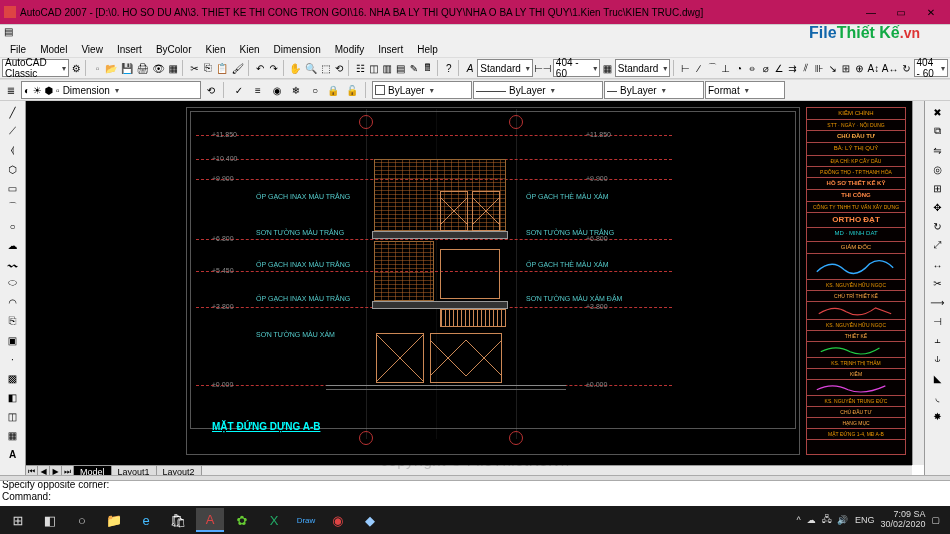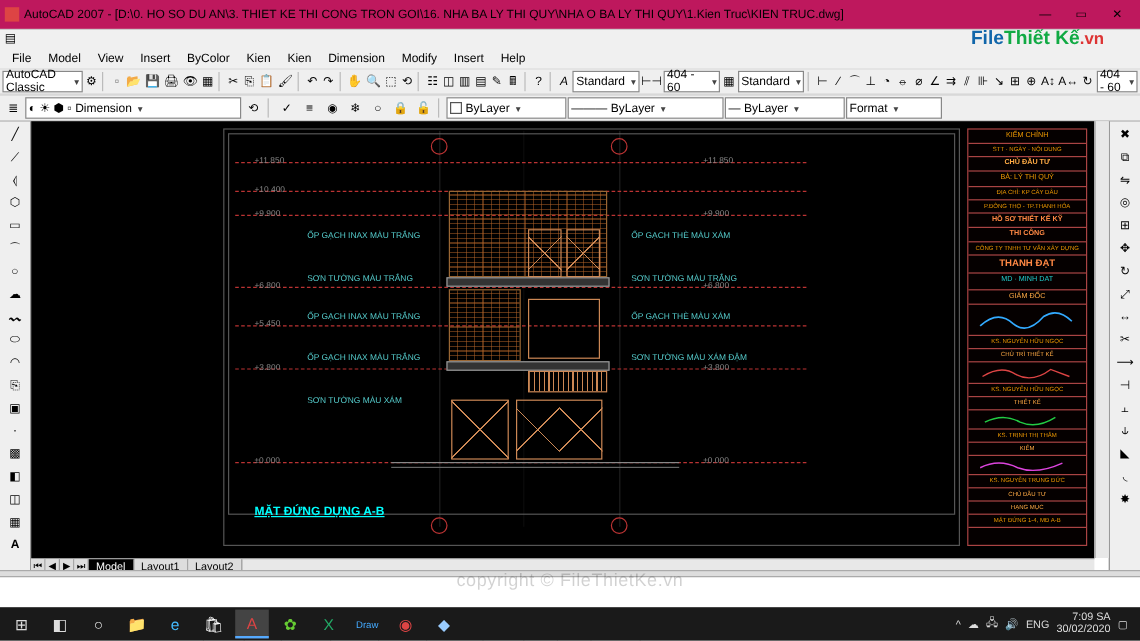--- a/index.html
+++ b/index.html
@@ -71,21 +71,21 @@
 .cmdarea .line { color:#000; height:12px;}
 .cmdarea .resize { position:absolute; left:0; right:0; top:-3px; height:6px; cursor:ns-resize; background:#ddd; border-top:1px solid #aaa; border-bottom:1px solid #aaa;}
 
 
 .statusbar { height:18px; background:#eee; border-top:1px solid #999; display:flex; align-items:center; font-size:9px;}
 .statusbar .cell { padding:0 4px; border-right:1px solid #bbb; height:100%; display:flex; align-items:center; cursor:pointer;}
 .statusbar .toggle { color:#777;}
 .statusbar .toggle.on { color:#000; font-weight:bold;}
 
 
-.watermark { position:absolute; left:50%; top:484px; transform:translate(-50%,-50%); font-size:15px; color:rgba(0,0,0,0.18); font-family:Arial; letter-spacing:0.5px; pointer-events:none; z-index:50;}
+.watermark { position:absolute; left:50%; top:460px; transform:translate(-50%,-50%); font-size:15px; color:rgba(0,0,0,0.18); font-family:Arial; letter-spacing:0.5px; pointer-events:none; z-index:50;}
 .logo { position:absolute; right:30px; top:24px; font-size:16px; font-weight:bold; z-index:40; pointer-events:none;}
 .logo .f { color:#16a; } .logo .t { color:#1a4; } .logo .k { color:#d33; font-size:14px;}
 
 
 .taskbar { position:absolute; left:0; right:0; bottom:0; height:28px; background:#1a1a1a; display:flex; align-items:center; padding:0 4px; gap:4px;}
 .taskbar .tb-app { width:28px; height:24px; display:flex; align-items:center; justify-content:center; cursor:pointer; color:#ddd; font-size:13px;}
 .taskbar .tb-app.active { background:#444; border-bottom:2px solid #5af;}
 .taskbar .tray { margin-left:auto; display:flex; align-items:center; gap:6px; color:#ddd; font-size:9px; padding-right:6px;}
 .taskbar .clock { text-align:right; line-height:1.1;}
 
@@ -343,21 +343,21 @@
         <div class="tblock">
           <div class="trow">KIỂM CHỈNH</div>
           <div class="trow" style="font-size:5px">STT · NGÀY · NỘI DUNG</div>
           <div class="trow" style="color:#fa4;font-weight:bold">CHỦ ĐẦU TƯ</div>
           <div class="trow">BÀ: LÝ THỊ QUÝ</div>
           <div class="trow" style="font-size:5px">ĐỊA CHỈ: KP CÂY DÂU</div>
           <div class="trow" style="font-size:5px">P.ĐÔNG THỌ - TP.THANH HÓA</div>
           <div class="trow" style="color:#f84;font-weight:bold">HỒ SƠ THIẾT KẾ KỸ</div>
           <div class="trow" style="color:#f84;font-weight:bold">THI CÔNG</div>
           <div class="trow" style="font-size:5px">CÔNG TY TNHH TƯ VẤN XÂY DỰNG</div>
-          <div class="trow" style="color:#f84;font-weight:bold;font-size:8px">THANH ĐẠT</div>
+          <div class="trow" style="color:#f84;font-weight:bold;font-size:8px">ORTHO ĐẠT</div>
           <div class="trow" style="color:#2cc;height:14px">MD · MINH DAT</div>
           <div class="trow" style="color:#fa4">GIÁM ĐỐC</div>
           <div class="trow sig">
               <svg viewBox="0 0 100 26">
                 <path d="M10 18 Q25 4 38 16 Q50 26 64 10 Q76 2 88 14" stroke="#3af" fill="none" stroke-width="1.4"></path>
               </svg>
             </div>
           <div class="trow" style="font-size:5px">KS. NGUYỄN HỮU NGỌC</div>
           <div class="trow" style="color:#fa4;font-size:5px">CHỦ TRÌ THIẾT KẾ</div>
           <div class="trow sig" style="height:18px">
@@ -415,20 +415,22 @@
     <div class="lt">⫠</div>
     <div class="lt">⫝</div>
     <div class="lt">◣</div>
     <div class="lt">◟</div>
     <div class="lt">✸</div>
   </div>
 </div>
 
 <div class="cmdarea">
   <div class="resize"></div>
+  <div class="line">Specify opposite corner:</div>
+  <div class="line">Command:</div>
 </div>
 
 <div class="statusbar">
   <div class="cell" style="width:170px">638168.0000, 30183.0000, 0.0000</div>
   <div class="cell toggle">SNAP</div>
   <div class="cell toggle">GRID</div>
   <div class="cell toggle">ORTHO</div>
   <div class="cell toggle">POLAR</div>
   <div class="cell toggle">OSNAP</div>
   <div class="cell toggle">OTRACK</div>

